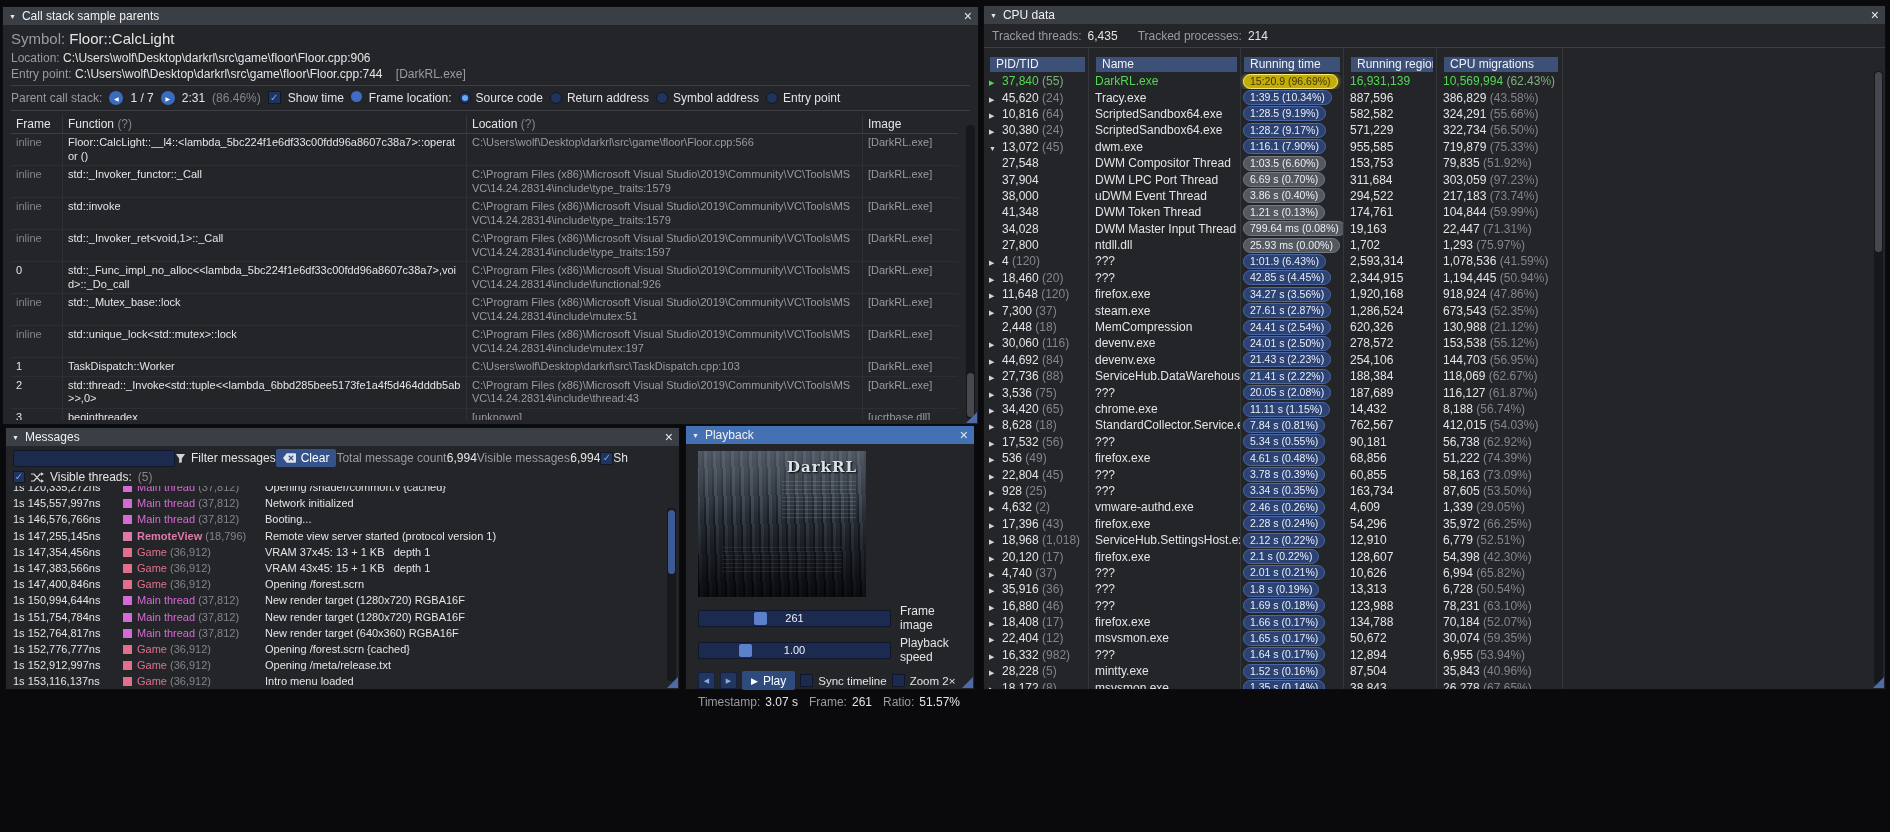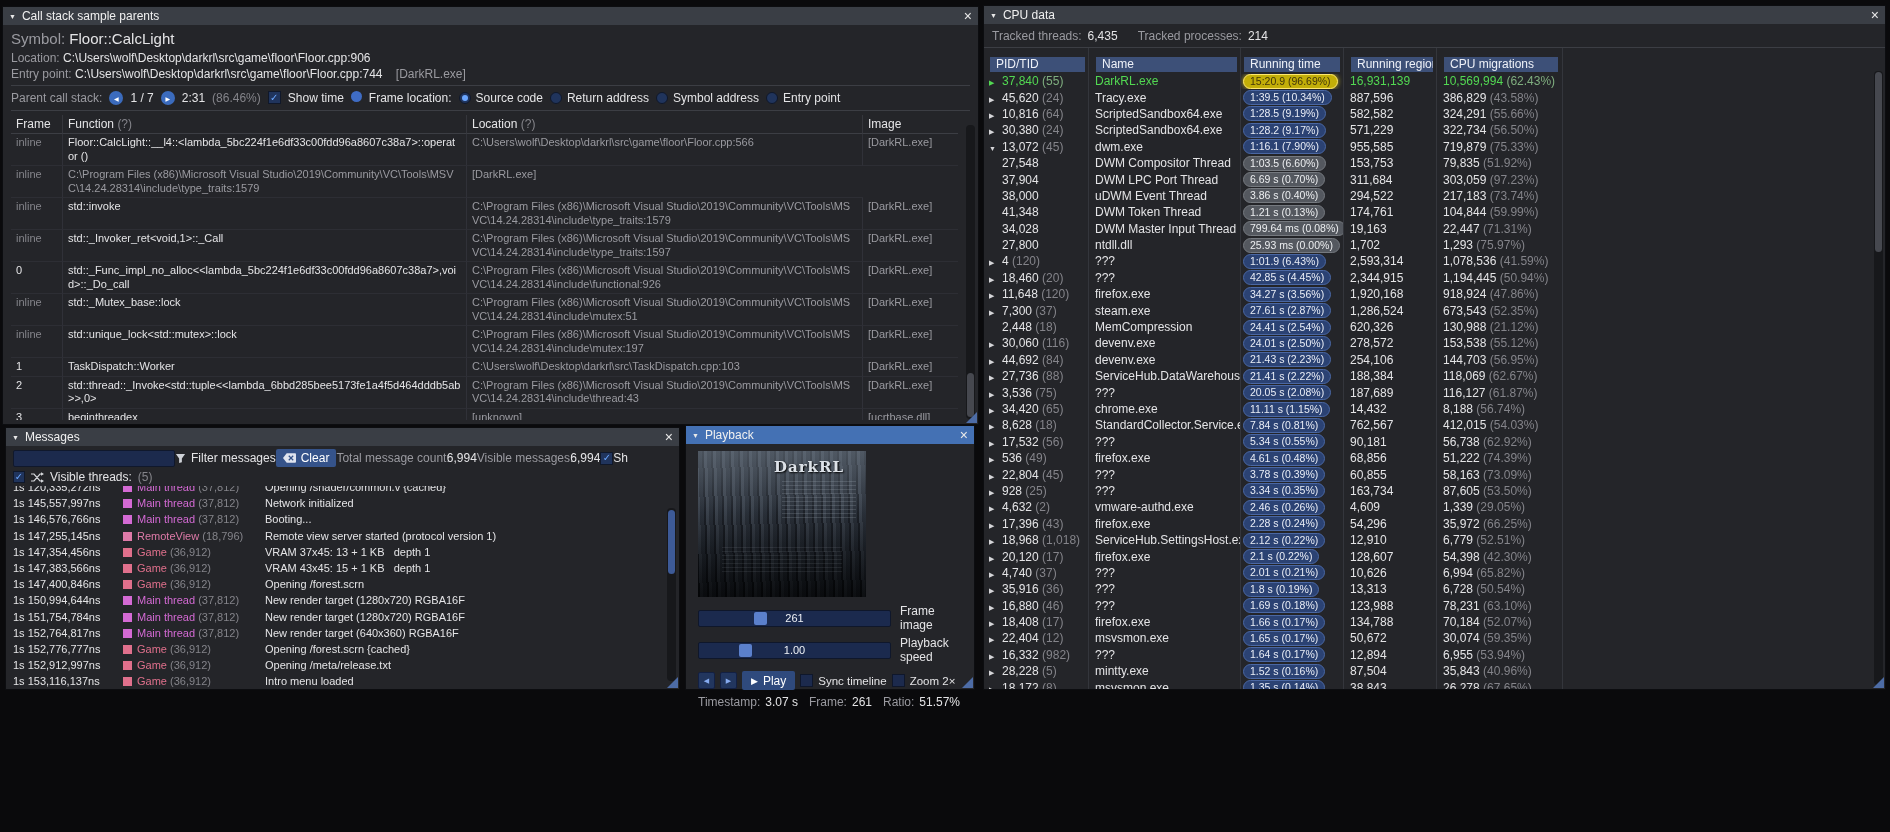--- a/index.html
+++ b/index.html
@@ -56,21 +56,21 @@
 #msg .vthumb{top:2px;height:64px;background:#3d5a97}
 
 
 #pb{left:685px;top:425px;width:290px;height:265px}
 #pb .content{padding:7px 12px 3px;display:flex;flex-direction:column}
 .frame-img{width:168px;height:146px;position:relative;overflow:hidden;margin-bottom:7px;
  background:
   linear-gradient(180deg, rgba(96,106,118,.6), rgba(28,32,40,.15) 42%, rgba(0,0,0,.6)),
   repeating-linear-gradient(88deg, rgba(8,10,14,.55) 0 2px, rgba(84,94,106,.3) 2px 5px, rgba(34,40,48,.5) 5px 9px),
   linear-gradient(180deg,#4e5661 0%,#39404a 38%,#20252d 70%,#0b0e13 100%)}
-.fi-logo{position:absolute;top:7px;right:22px;font-family:"DejaVu Serif",serif;font-size:15px;font-weight:bold;letter-spacing:1px;color:#dde2e8;text-shadow:1px 1px 2px #000}
+.fi-logo{position:absolute;top:7px;right:9px;font-family:"DejaVu Serif",serif;font-size:15px;font-weight:bold;letter-spacing:1px;color:#dde2e8;text-shadow:1px 1px 2px #000}
 .fi-lines{position:absolute;top:30px;right:10px;width:74px;height:40px;background:repeating-linear-gradient(180deg, rgba(205,215,225,.35) 0 1px, transparent 1px 4px);opacity:.45}
 .fi-lines2{position:absolute;bottom:24px;left:50%;transform:translateX(-50%);width:120px;height:26px;background:repeating-linear-gradient(180deg, rgba(205,215,225,.25) 0 1px, transparent 1px 4px);opacity:.35}
 .slider-row{display:flex;align-items:center;gap:9px;font-size:12px;margin-bottom:4px}
 .slider{position:relative;width:193px;height:17px;background:#1b2a4e;border:1px solid #0f172b;border-radius:2px;flex:none}
 .thumb{position:absolute;top:1px;bottom:1px;width:13px;background:#5b80cc;border-radius:2px}
 .sval{position:absolute;inset:0;text-align:center;font-size:11px;line-height:15px;color:#eef1f6}
 .pb-buttons{display:flex;align-items:center;gap:5px;font-size:11.5px;margin:3px 0 2px;white-space:nowrap}
 .smbtn{width:17px;height:17px;background:#22365e;border:1px solid #132043;border-radius:2px;color:#86abef;font-size:7px;display:inline-flex;align-items:center;justify-content:center;flex:none}
 .play-btn{display:inline-flex;align-items:center;gap:5px;height:19px;padding:0 9px;background:#2f4a7d;border-radius:2px;color:#fff;font-size:12px;flex:none}
 .play-ico{font-size:9px}
@@ -168,20 +168,21 @@
       </div>
       <div>
           <div class="cs-row">
             <div class="cs-cell cs-frame inline">inline</div>
             <div class="cs-cell cs-func">Floor::CalcLight::__l4::&lt;lambda_5bc224f1e6df33c00fdd96a8607c38a7&gt;::operator ()</div>
             <div class="cs-cell cs-loc">C:\Users\wolf\Desktop\darkrl\src\game\floor\Floor.cpp:566</div>
             <div class="cs-cell cs-img">[DarkRL.exe]</div>
           </div>
           <div class="cs-row">
             <div class="cs-cell cs-frame inline">inline</div>
+            <div class="cs-cell cs-func">std::_Invoker_functor::_Call</div>
             <div class="cs-cell cs-loc">C:\Program Files (x86)\Microsoft Visual Studio\2019\Community\VC\Tools\MSVC\14.24.28314\include\type_traits:1579</div>
             <div class="cs-cell cs-img">[DarkRL.exe]</div>
           </div>
           <div class="cs-row">
             <div class="cs-cell cs-frame inline">inline</div>
             <div class="cs-cell cs-func">std::invoke</div>
             <div class="cs-cell cs-loc">C:\Program Files (x86)\Microsoft Visual Studio\2019\Community\VC\Tools\MSVC\14.24.28314\include\type_traits:1579</div>
             <div class="cs-cell cs-img">[DarkRL.exe]</div>
           </div>
           <div class="cs-row">
@@ -284,21 +285,21 @@
           <div><span class="sq" style="background: rgb(212, 106, 212);"></span><span style="color: rgb(212, 106, 212);">Main thread</span><span class="dim"> (37,812)</span></div>
           <div class="msg-text">Network initialized</div>
         </div>
         <div class="msg-row">
           <div>1s 146,576,766ns</div>
           <div><span class="sq" style="background: rgb(212, 106, 212);"></span><span style="color: rgb(212, 106, 212);">Main thread</span><span class="dim"> (37,812)</span></div>
           <div class="msg-text">Booting...</div>
         </div>
         <div class="msg-row">
           <div>1s 147,255,145ns</div>
-          <div><span class="sq" style="background: rgb(222, 122, 168);"></span><span style="color: rgb(222, 122, 168);">RemoteView</span><span class="dim"> (18,796)</span></div>
+          <div><span class="sq" style="background: rgb(222, 122, 168);"></span><span style="color: rgb(222, 122, 168); font-weight: bold;">RemoteView</span><span class="dim"> (18,796)</span></div>
           <div class="msg-text">Remote view server started (protocol version 1)</div>
         </div>
         <div class="msg-row">
           <div>1s 147,354,456ns</div>
           <div><span class="sq" style="background: rgb(224, 112, 140);"></span><span style="color: rgb(224, 112, 140);">Game</span><span class="dim"> (36,912)</span></div>
           <div class="msg-text">VRAM 37x45: 13 + 1 KB   depth 1</div>
         </div>
         <div class="msg-row">
           <div>1s 147,383,566ns</div>
           <div><span class="sq" style="background: rgb(224, 112, 140);"></span><span style="color: rgb(224, 112, 140);">Game</span><span class="dim"> (36,912)</span></div>

